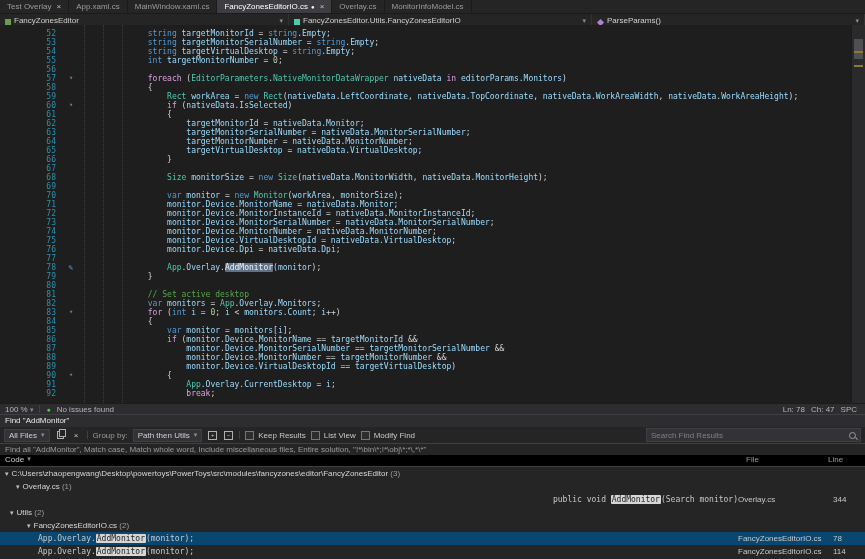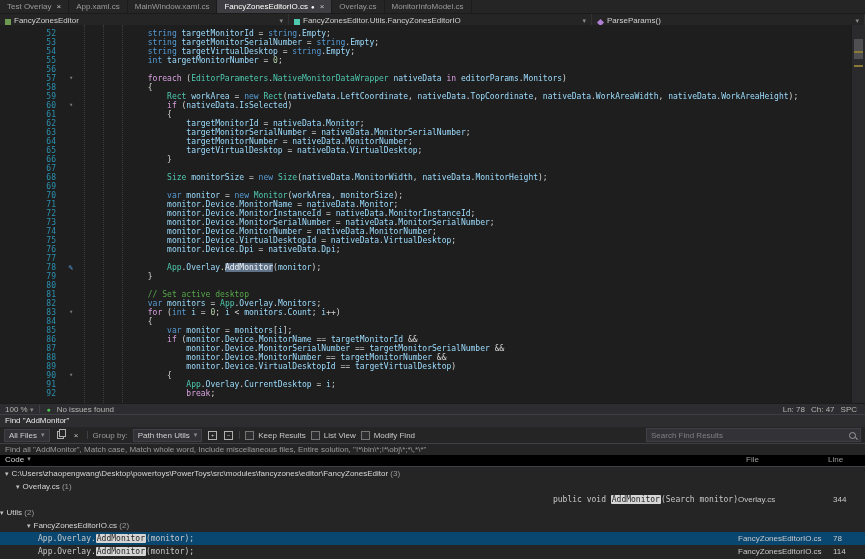--- a/index.html
+++ b/index.html
@@ -209,21 +209,21 @@
         <span class="fmain" style="padding-left: 16px;"><span class="arrow">▾</span><span class="gtext">Overlay.cs</span><span class="gcount"> (1)</span></span>
         <span class="fcol"></span>
         <span class="lcol"></span>
       </div>
       <div class="frow">
         <span class="fmain codeish" style="padding-left: 27px; justify-content: flex-end;"><span>public void </span><span class="match">AddMonitor</span><span>(Search monitor)</span></span>
         <span class="fcol">Overlay.cs</span>
         <span class="lcol">344</span>
       </div>
       <div class="frow">
-        <span class="fmain" style="padding-left: 0;"><span class="arrow">▾</span><span class="gtext">Utils</span><span class="gcount"> (2)</span></span>
+        <span class="fmain" style="padding-left: 10px;"><span class="arrow">▾</span><span class="gtext">Utils</span><span class="gcount"> (2)</span></span>
         <span class="fcol"></span>
         <span class="lcol"></span>
       </div>
       <div class="frow">
         <span class="fmain" style="padding-left: 27px;"><span class="arrow">▾</span><span class="gtext">FancyZonesEditorIO.cs</span><span class="gcount"> (2)</span></span>
         <span class="fcol"></span>
         <span class="lcol"></span>
       </div>
       <div class="frow selected">
         <span class="fmain codeish" style="padding-left: 38px;"><span>App.Overlay.</span><span class="match">AddMonitor</span><span>(monitor);</span></span>

